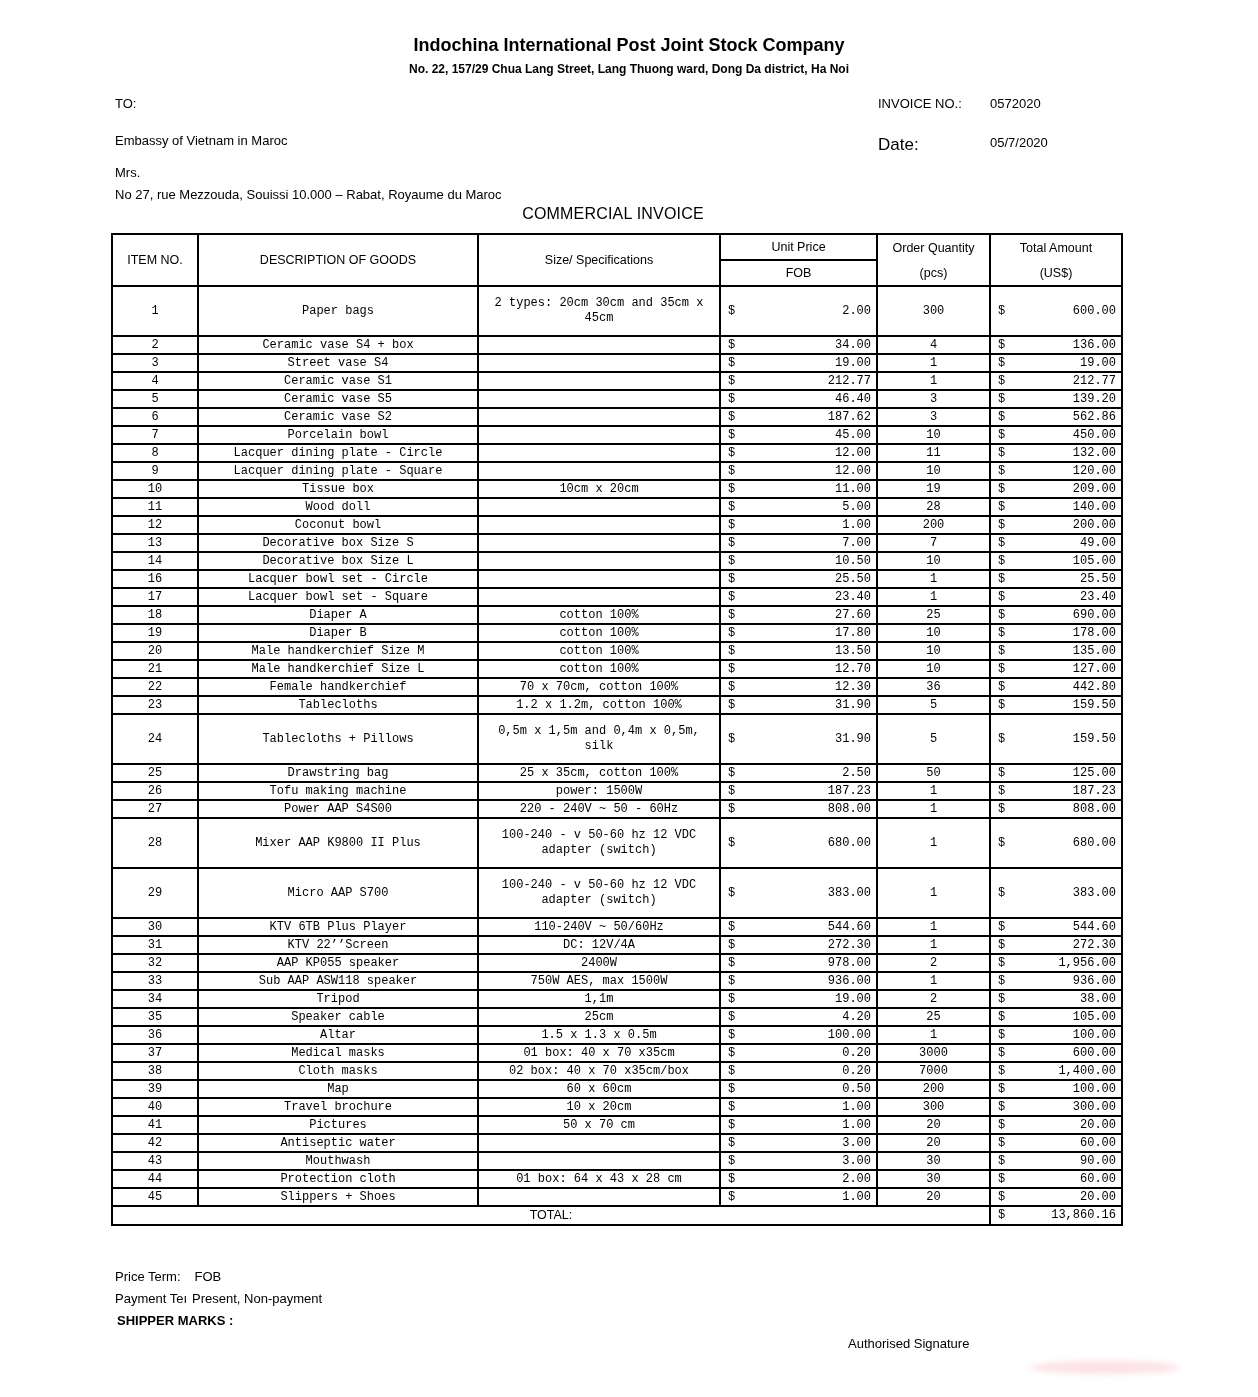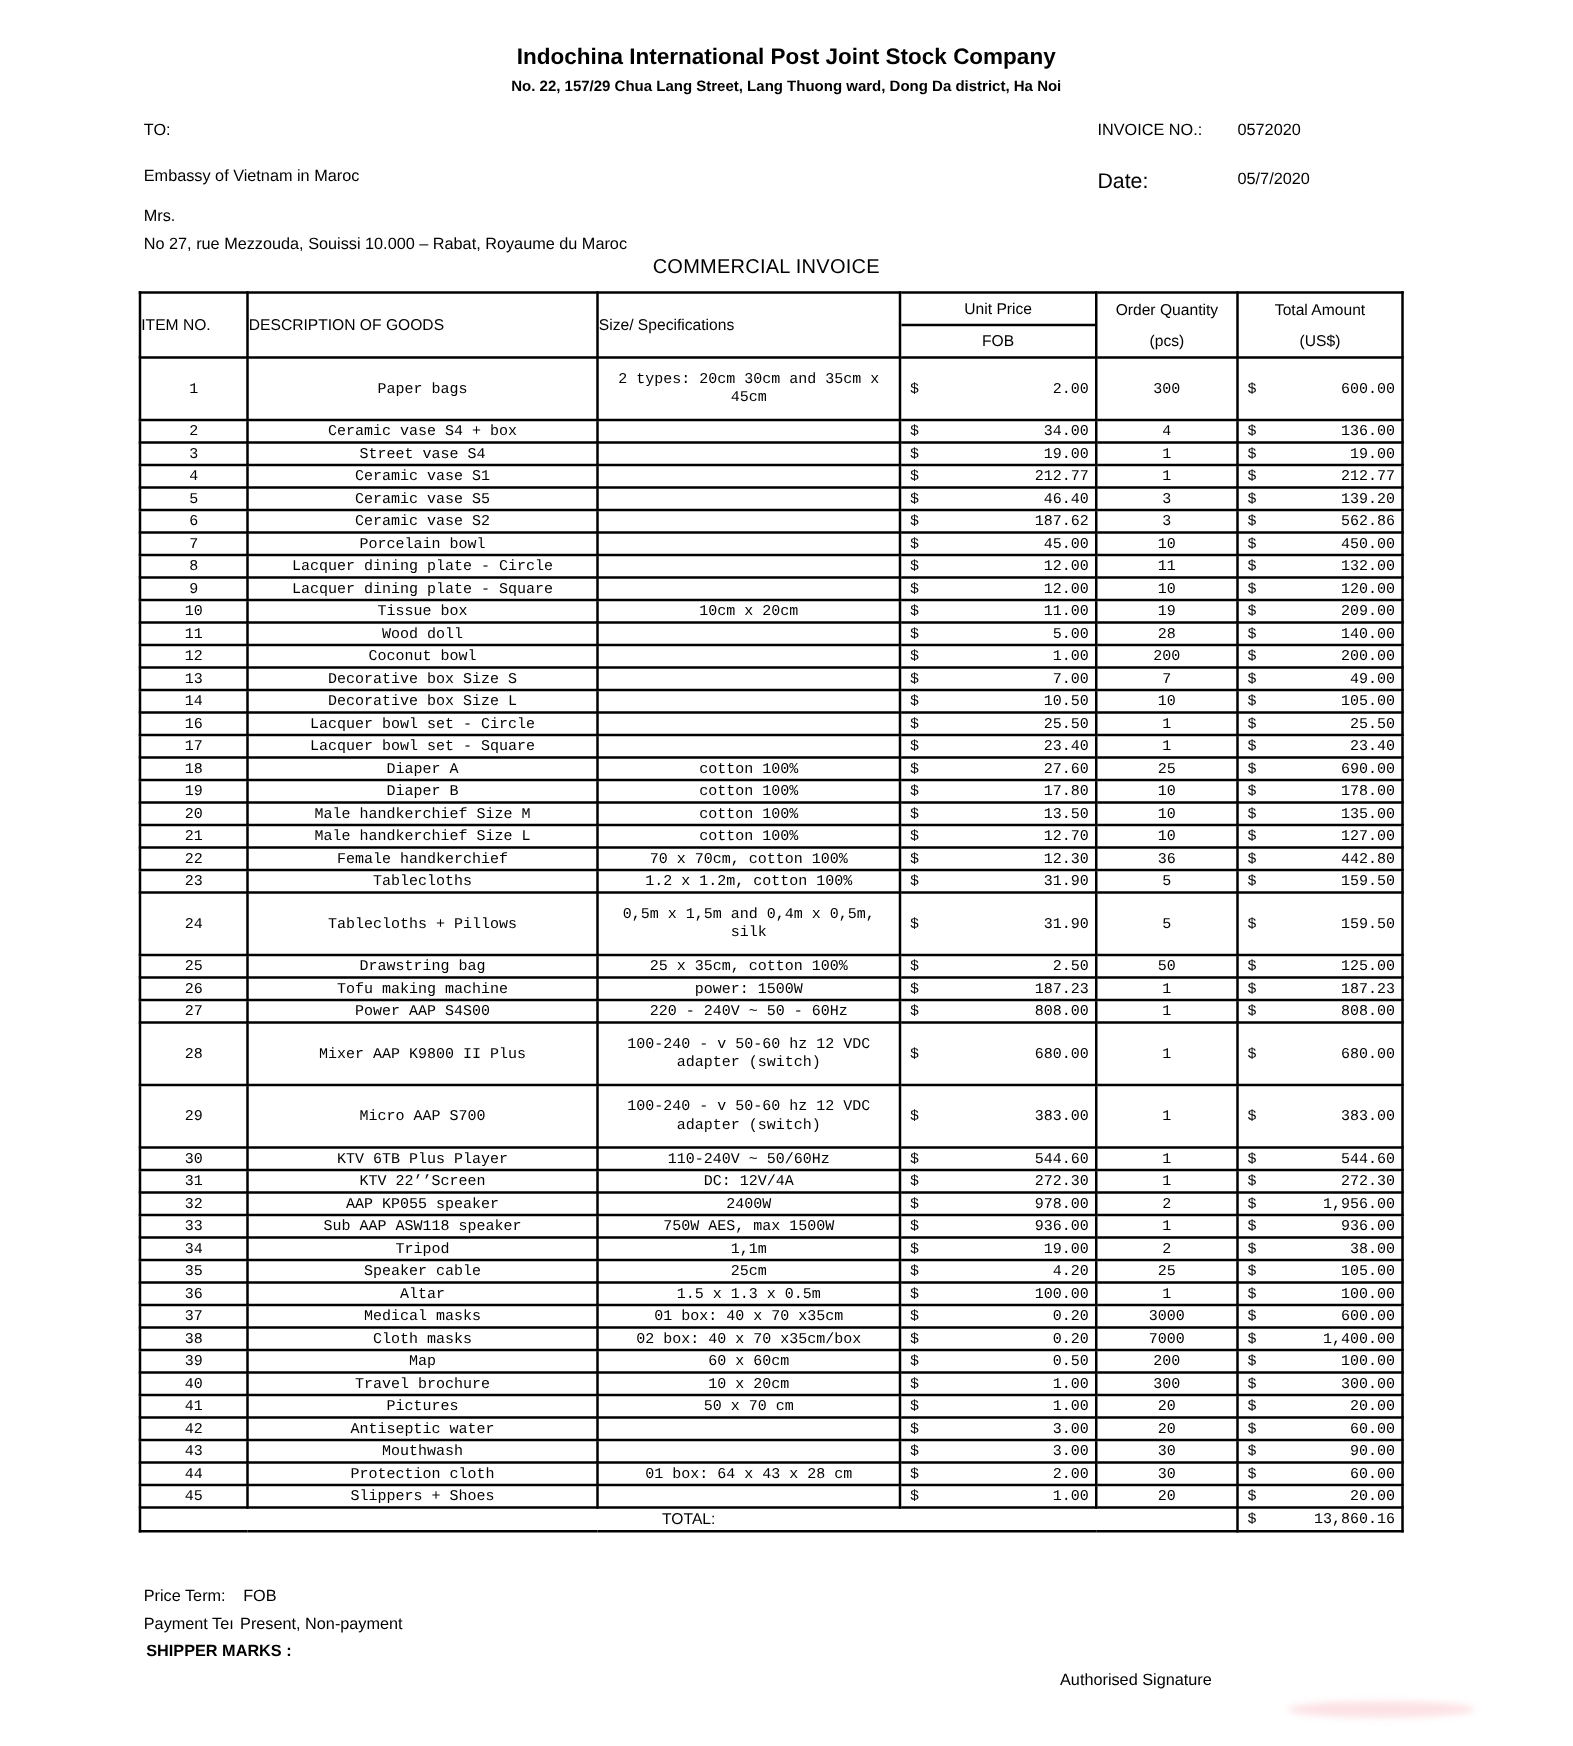--- a/index.html
+++ b/index.html
@@ -22,21 +22,21 @@
   .date-value{position:absolute;top:135px;left:990px;font-size:13px;}
 
   .doc-title{position:absolute;top:205px;left:0;width:1226px;text-align:center;
              font-size:16px;letter-spacing:0.2px;}
 
   table.invoice{position:absolute;top:233px;left:111px;border-collapse:collapse;
                 table-layout:fixed;width:1010px;}
   table.invoice th,table.invoice td{border:2px solid #000;overflow:hidden;}
 
   th{font-family:"Liberation Sans",sans-serif;font-size:12.5px;font-weight:normal;
-     text-align:left;vertical-align:middle;padding:0;}
+     text-align:center;vertical-align:middle;padding:0;}
   th .split{display:flex;flex-direction:column;height:50px;}
   th .split > div{flex:1;display:flex;align-items:center;justify-content:center;}
   th .split > div.divided{border-bottom:2px solid #000;}
   th.plain{height:50px;}
 
   td{font-family:"Liberation Mono","DejaVu Sans Mono",monospace;font-size:12px;
      line-height:15px;text-align:center;vertical-align:middle;height:16px;padding:0 2px;}
   tr.tall td{height:48px;}
   td.c-spec{padding:0 10px;text-align:center;}
   td.c-money{padding:0;}

